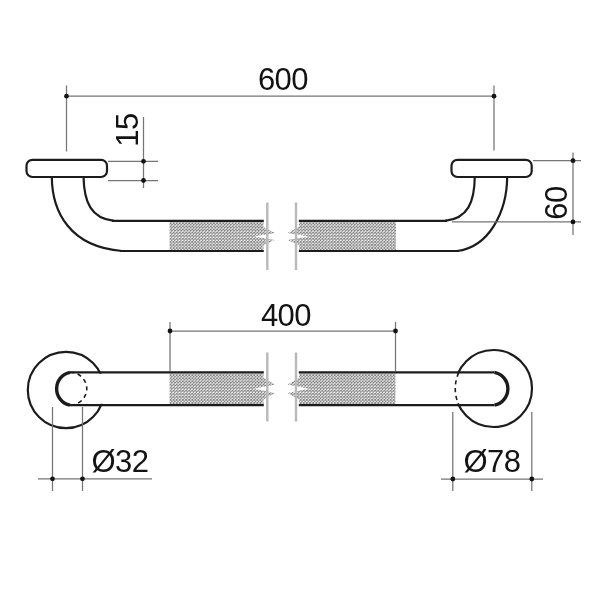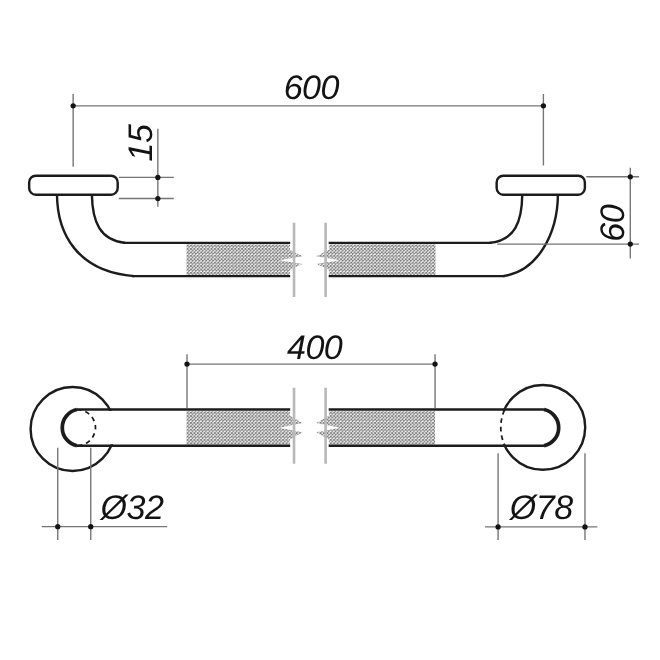--- a/index.html
+++ b/index.html
@@ -1,21 +1,21 @@
 <!DOCTYPE html>
 <html style="--line: #1c1c1c; --dim-line: #757575; --break-line: #b9b9b9; --hatch: #7a7a7a; --text: #131313; --background: #ffffff;"><head>
 <meta charset="utf-8">
 <style>
   html,body{margin:0;padding:0;}
   body{
     width:600px;height:600px;
     background:var(--background,#fff);
     font-family:"Liberation Sans",sans-serif;
   }
-  .stage{width:600px;height:600px;position:relative;background:var(--background,#fff);font-style:italic;}
+  .stage{width:600px;height:600px;position:relative;background:var(--background,#fff);}
   svg{display:block;}
   .obj   {stroke:var(--line,#1c1c1c);stroke-width:2.2;fill:none;stroke-linejoin:round;}
   .objf  {stroke:var(--line,#1c1c1c);stroke-width:2.2;fill:#ffffff;stroke-linejoin:round;}
   .thick {stroke:var(--line,#1c1c1c);stroke-width:3.4;fill:none;}
   .thin  {stroke:var(--dim-line,#757575);stroke-width:1.25;fill:none;}
   .dash  {stroke:var(--line,#1c1c1c);stroke-width:1.6;fill:none;stroke-dasharray:4.2 3.6;}
   .brk   {stroke:var(--break-line,#b9b9b9);stroke-width:2.4;fill:none;}
   .dot   {fill:var(--text,#131313);stroke:none;}
   .white {fill:#ffffff;stroke:none;}
   .hatchfill{fill:url(#hatch);stroke:none;}

